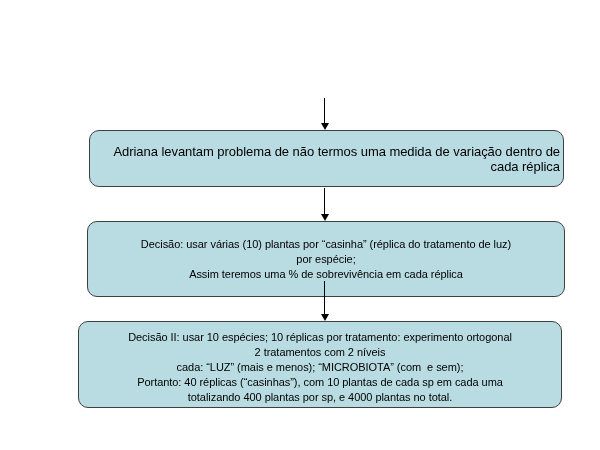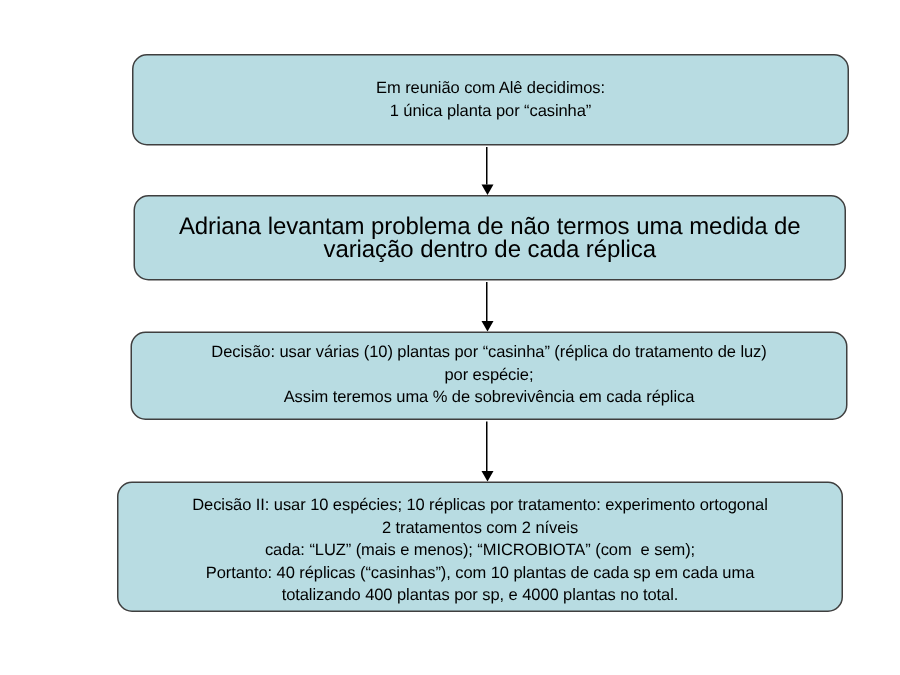--- a/index.html
+++ b/index.html
@@ -29,22 +29,22 @@
     padding: 2px 3px;
   }
   .box-text {
     white-space: pre-wrap;
     font-size: 11px;
     line-height: 15px;
     letter-spacing: -0.05px;
   }
   .box1 { left: 88px; top: 36px;  width: 478px; height: 61px; }
   .box2 { left: 89px; top: 130px; width: 475px; height: 57px; }
-  .box2 .box-text { font-size: 16px; }
-  .box3 { left: 87px; top: 221px; width: 478px; height: 59px; }
+  .box2 .box-text { font-size: 13px; text-align: right; }
+  .box3 { left: 87px; top: 221px; width: 478px; height: 76px; }
   .box4 { left: 78px; top: 321px; width: 484px; height: 87px; align-items: flex-end; }
   .arrow {
     position: absolute;
     left: 320px;
     width: 9px;
     display: flex;
     flex-direction: column;
     align-items: center;
   }
   .arrow1 { top: 98px;  height: 32px; }
@@ -61,24 +61,20 @@
     border-left: 4.5px solid transparent;
     border-right: 4.5px solid transparent;
     border-top: 7px solid var(--arrow-color, #000000);
   }
 </style>
 </head>
 <body>
 
 <div class="slide">
 
-  <div class="flow-box box1">
-    <div class="box-text">Em reunião com Alê decidimos:
-1 única planta por “casinha”</div>
-  </div>
 
   <div class="arrow arrow1">
     <div class="stem"></div>
     <div class="head"></div>
   </div>
 
   <div class="flow-box box2">
     <div class="box-text">Adriana levantam problema de não termos uma medida de variação dentro de cada réplica</div>
   </div>
 

